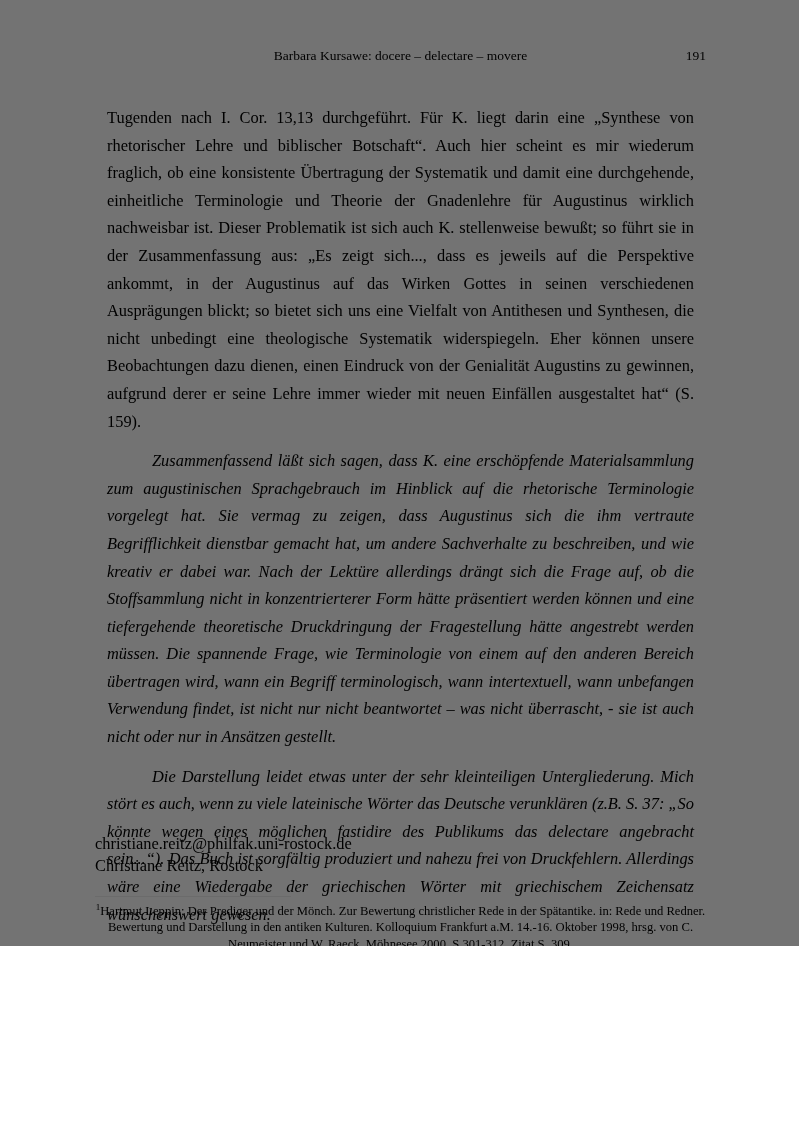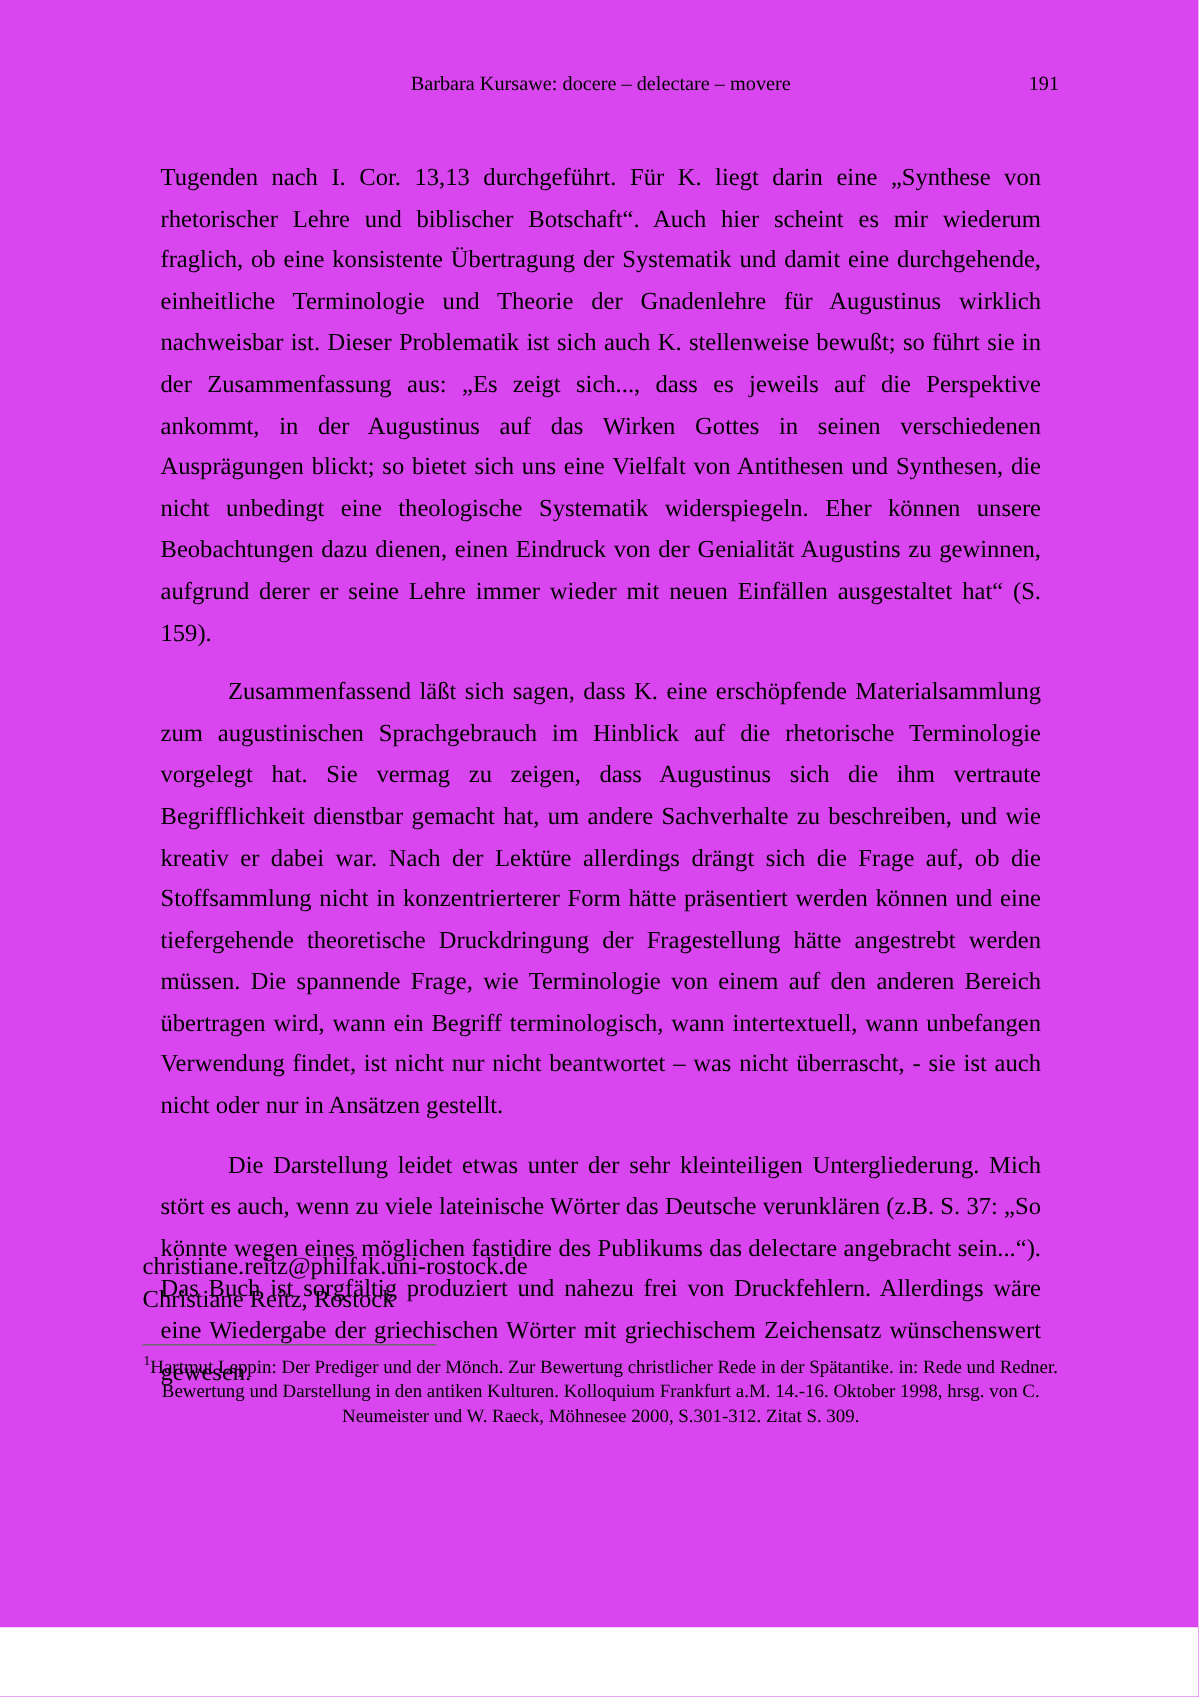--- a/index.html
+++ b/index.html
@@ -7,22 +7,22 @@
     padding: 0;
     background: #ffffff;
   }
   body {
     font-family: "Liberation Serif", "DejaVu Serif", serif;
     color: #000000;
   }
   .page {
     position: relative;
     width: 799px;
-    height: 1085px;
-    background: #d946ef;
+    height: 946px;
+    background: #737373;
     overflow: hidden;
     box-sizing: border-box;
   }
 
   
   .running-head {
     position: absolute;
     left: 95px;
     top: 46px;
     width: 611px;
@@ -55,20 +55,21 @@
   .para {
     margin: 12px;
     font-size: 16.4px;
     line-height: 27.6px;
     text-align: justify;
     text-justify: inter-word;
     hyphens: none;
   }
   .para.indent {
     text-indent: 45px;
+    font-style: italic;
   }
 
   
   .signature {
     position: absolute;
     left: 95px;
     top: 833px;
     width: 611px;
     font-size: 16.4px;
     line-height: 22px;

